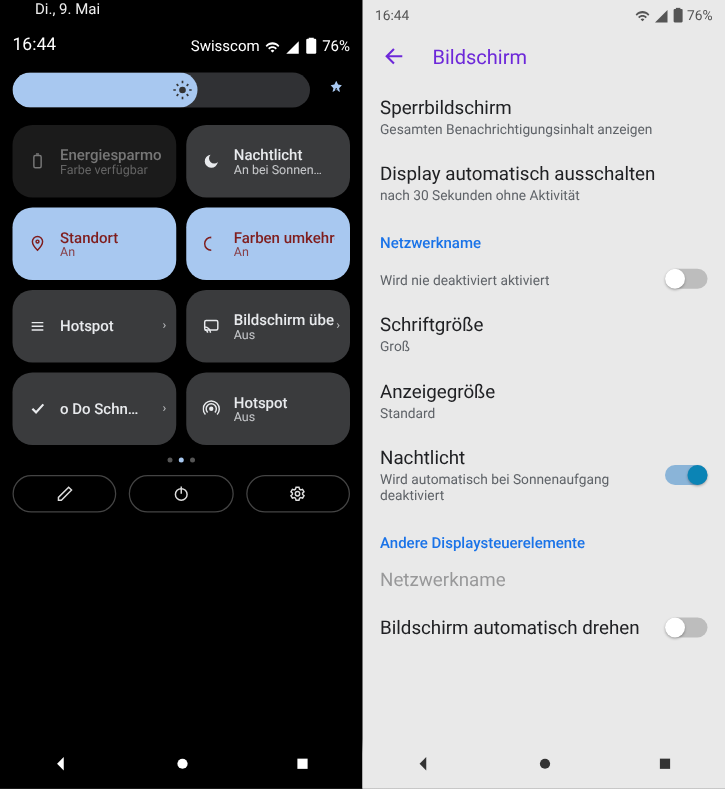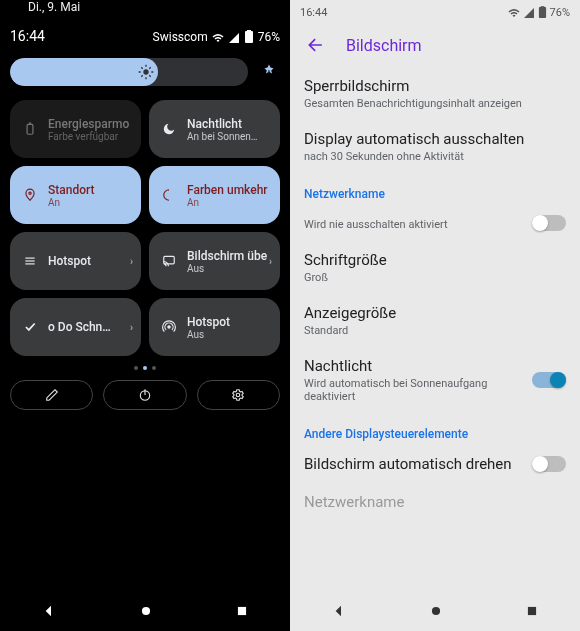--- a/index.html
+++ b/index.html
@@ -276,21 +276,21 @@
           <div>
             <div class="title">Display automatisch ausschalten</div>
             <div class="sub">nach 30 Sekunden ohne Aktivität</div>
           </div>
         </div>
       </div>
       <div class="section">Netzwerkname</div>
       <div class="item">
         <div class="item-row">
           <div>
-            <div class="sub">Wird nie ausschalten aktiviert</div>
+            <div class="sub">Wird nie deaktiviert aktiviert</div>
           </div>
           <div class="toggle">
             <div class="knob"></div>
           </div>
         </div>
       </div>
       <div class="item">
         <div class="item-row">
           <div>
             <div class="title">Schriftgröße</div>
@@ -311,34 +311,34 @@
           <div>
             <div class="title">Nachtlicht</div>
             <div class="sub">Wird automatisch bei Sonnenaufgang deaktiviert</div>
           </div>
           <div class="toggle on">
             <div class="knob"></div>
           </div>
         </div>
       </div>
       <div class="section">Andere Displaysteuerelemente</div>
+      <div class="item fade">
+        <div class="item-row">
+          <div>
+            <div class="title">Netzwerkname</div>
+          </div>
+        </div>
+      </div>
       <div class="item">
         <div class="item-row">
           <div>
             <div class="title">Bildschirm automatisch drehen</div>
           </div>
           <div class="toggle">
             <div class="knob"></div>
-          </div>
-        </div>
-      </div>
-      <div class="item fade">
-        <div class="item-row">
-          <div>
-            <div class="title">Netzwerkname</div>
           </div>
         </div>
       </div>
     </div>
   <div class="nav right-nav">
     <span>
         <svg width="16" height="16" viewBox="0 0 24 24" fill="currentColor">
           <path d="M15 4l-8 8 8 8z"></path>
         </svg>
       </span>

